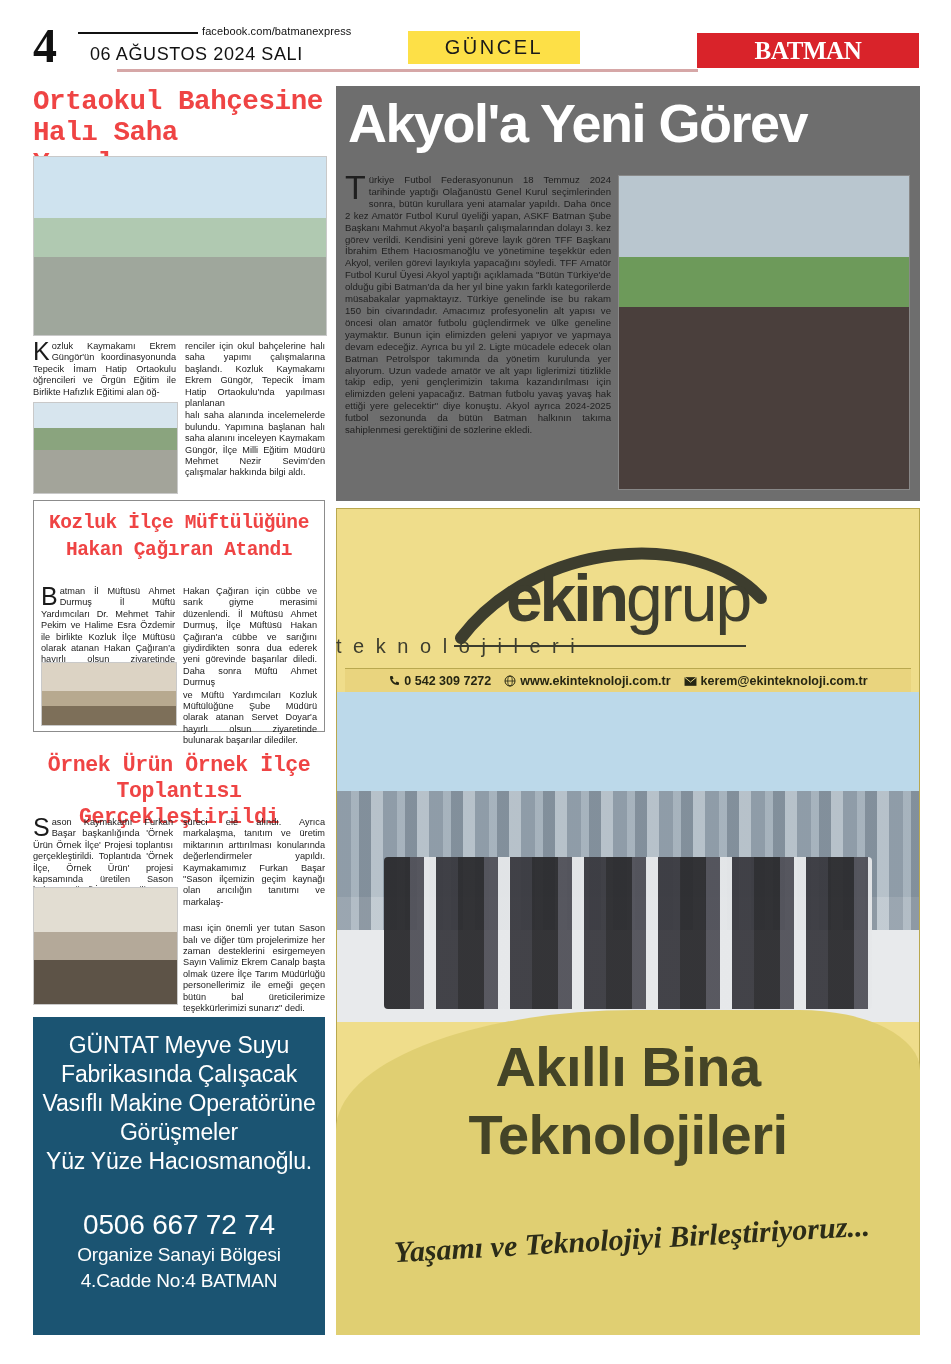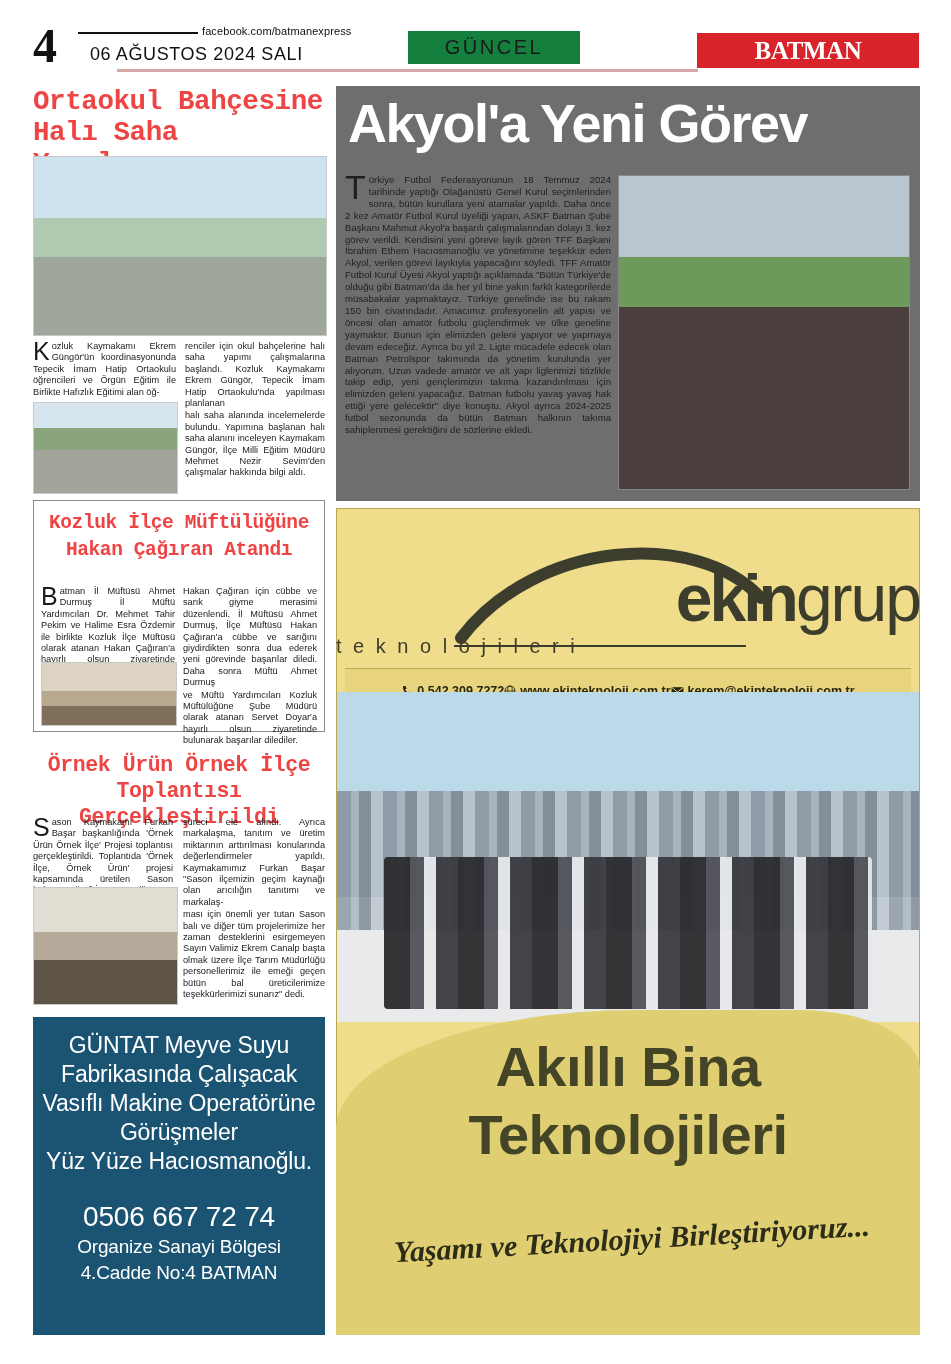--- a/index.html
+++ b/index.html
@@ -5,21 +5,21 @@
   html,body{margin:0;padding:0;background:#ffffff;}
   body{width:951px;height:1364px;font-family:"Liberation Sans",sans-serif;color:#111;overflow:hidden;position:relative;}
   .page{position:relative;width:951px;height:1364px;background:#fff;}
 
   
   .masthead{position:absolute;left:0;top:0;width:951px;height:78px;}
   .pagenum{position:absolute;left:33px;top:22px;font-family:"Liberation Serif",serif;font-weight:700;font-size:48px;line-height:48px;color:#111;}
   .fb-rule{position:absolute;left:78px;top:32px;width:120px;height:2px;background:#111;}
   .fb-text{position:absolute;left:202px;top:25px;font-size:11px;letter-spacing:.1px;color:#111;font-family:"Liberation Sans",sans-serif;}
   .date-text{position:absolute;left:90px;top:44px;font-size:18px;letter-spacing:.6px;color:#111;font-family:"Liberation Sans",sans-serif;}
-  .section-tab{position:absolute;left:408px;top:31px;width:172px;height:33px;background:#15803d;}
+  .section-tab{position:absolute;left:408px;top:31px;width:172px;height:33px;background:#fde047;}
   .section-tab span{display:block;text-align:center;line-height:33px;font-size:20px;letter-spacing:2.5px;color:#1a1a1a;}
   .logo{position:absolute;left:697px;top:33px;width:222px;height:35px;background:#d9232a;}
   .logo span{display:block;text-align:center;line-height:35px;color:#fff;font-family:"Liberation Serif",serif;font-weight:700;font-size:25px;letter-spacing:-.4px;font-stretch:condensed;}
   .head-rule{position:absolute;left:117px;top:69px;width:545px;height:3px;background:#d6a7a7;}
   .head-rule2{position:absolute;left:662px;top:69px;width:36px;height:3px;background:#d6a7a7;}
 
   
   .box{position:absolute;box-sizing:border-box;}
   .hl{font-family:Liberation Mono, monospace;font-weight:700;color:#ef4444;letter-spacing:-.4px;}
   .body-col{font-size:9.2px;line-height:11.4px;text-align:justify;color:#1b1b1b;font-family:"Liberation Sans",sans-serif;}
@@ -38,35 +38,35 @@
   .s2-photo{position:absolute;left:41px;top:662px;width:134px;height:62px;border:1px solid #c9c9c9;overflow:hidden;}
 
   
   .s3{left:33px;top:752px;width:292px;}
   .s3 .t{font-size:21.5px;line-height:26px;text-align:center;}
   .s3-photo{position:absolute;left:33px;top:887px;width:143px;height:116px;border:1px solid #c9c9c9;overflow:hidden;}
 
   
   .jobad{left:33px;top:1017px;width:292px;height:318px;background:#1b5472;color:#fff;text-align:center;}
   .jobad .l1{font-size:23px;line-height:29px;padding-top:14px;font-weight:400;letter-spacing:-.2px;}
-  .jobad .phone{font-size:28px;line-height:34px;margin-top:24px;letter-spacing:-.2px;}
+  .jobad .phone{font-size:28px;line-height:34px;margin-top:32px;letter-spacing:-.2px;}
   .jobad .addr{font-size:19px;line-height:26px;letter-spacing:-.2px;}
 
   
   .mainbox{left:336px;top:86px;width:584px;height:415px;background:#6e6e6e;}
   .main-hl{position:absolute;left:348px;top:92px;width:560px;height:62px;color:#fff;font-weight:700;font-size:54px;line-height:62px;letter-spacing:-1.5px;font-family:"Liberation Sans",sans-serif;}
   .main-text{position:absolute;left:345px;top:174px;width:266px;height:320px;font-size:9.6px;line-height:11.9px;text-align:justify;color:#1f1f1f;}
   .main-text::first-letter{float:left;font-size:34px;line-height:27px;padding-right:3px;font-weight:400;}
   .main-photo{position:absolute;left:618px;top:175px;width:290px;height:313px;border:1px solid #888;overflow:hidden;}
 
   
   .ekinad{left:336px;top:508px;width:584px;height:827px;background:#efdd8b;border:1px solid #b9a84f;overflow:hidden;}
   .ekin-logo{position:absolute;left:336px;top:520px;width:584px;height:140px;}
   .ekin-contact{position:absolute;left:345px;top:668px;width:566px;height:24px;border-top:1px solid #b9a84f;border-bottom:1px solid #b9a84f;background:#e9d47e;}
-  .contact-row{display:flex;align-items:center;justify-content:center;height:24px;font-size:12.5px;font-weight:700;color:#262612;margin-top:10px;}
+  .contact-row{display:flex;align-items:center;justify-content:center;gap:13px;height:24px;font-size:12.5px;font-weight:700;color:#262612;}
   .contact-item{display:flex;align-items:center;gap:4px;white-space:nowrap;}
   .ekin-photo{position:absolute;left:337px;top:692px;width:582px;height:330px;overflow:hidden;}
   .ekin-curve{position:absolute;left:336px;top:1010px;width:584px;height:325px;background:#e0cf72;border-radius:300px 120px 0 0 / 120px 60px 0 0;}
   .ekin-t1{position:absolute;left:336px;top:1033px;width:584px;text-align:center;font-size:56px;line-height:68px;font-weight:700;color:#444427;letter-spacing:-.5px;}
   .ekin-slogan{position:absolute;left:352px;top:1222px;width:560px;text-align:center;font-family:"Liberation Serif",serif;font-style:italic;font-weight:700;font-size:30px;color:#2c2c18;transform:rotate(-3.2deg);}
 
   
   .ph-school{width:100%;height:100%;background:
     linear-gradient(#cfe3ef 0 34%,#b0c9b1 34% 56%,#9fa79c 56% 100%);}
   .ph-school2{width:100%;height:100%;background:
@@ -144,21 +144,21 @@
 
   <div class="box s3">
     <div class="hl t">Örnek Ürün Örnek İlçe</div>
     <div class="hl t">Toplantısı Gerçekleştirildi</div>
   </div>
   <div class="box" style="left:33px;top:817px;width:140px;">
     <div class="body-col dropcap">Sason Kaymakamı Furkan Başar başkanlığında 'Örnek Ürün Örnek İlçe' Projesi toplantısı gerçekleştirildi. Toplantıda 'Örnek İlçe, Örnek Ürün' projesi kapsamında üretilen Sason balının Coğrafi İşaret Tescili</div>
   </div>
   <div class="box" style="left:183px;top:817px;width:142px;">
     <div class="body-col">süreci ele alındı. Ayrıca markalaşma, tanıtım ve üretim miktarının arttırılması konularında değerlendirmeler yapıldı. Kaymakamımız Furkan Başar "Sason ilçemizin geçim kaynağı olan arıcılığın tanıtımı ve markalaş-</div>
-    <div class="body-col" style="margin-top:1px;">ması için önemli yer tutan Sason balı ve diğer tüm projelerimize her zaman desteklerini esirgemeyen Sayın Valimiz Ekrem Canalp başta olmak üzere İlçe Tarım Müdürlüğü personellerimiz ile emeği geçen bütün bal üreticilerimize teşekkürlerimizi sunarız" dedi.</div>
+    <div class="body-col" style="margin-top:15px;">ması için önemli yer tutan Sason balı ve diğer tüm projelerimize her zaman desteklerini esirgemeyen Sayın Valimiz Ekrem Canalp başta olmak üzere İlçe Tarım Müdürlüğü personellerimiz ile emeği geçen bütün bal üreticilerimize teşekkürlerimizi sunarız" dedi.</div>
   </div>
   <div class="s3-photo">
     <div class="ph-meeting"></div>
   </div>
 
   <div class="box jobad">
     <div class="l1">GÜNTAT Meyve Suyu</div>
     <div class="l1" style="padding-top:0">Fabrikasında Çalışacak</div>
     <div class="l1" style="padding-top:0">Vasıflı Makine Operatörüne</div>
     <div class="l1" style="padding-top:0">Görüşmeler</div>
@@ -175,21 +175,21 @@
     <div class="ph-portrait"></div>
   </div>
 
   <div class="box ekinad"></div>
 
   <div class="ekin-logo">
     <svg viewBox="0 0 584 140" width="584" height="140">
       <path d="M125 118 C 200 20, 360 8, 425 78" fill="none" stroke="#3d3d2e" stroke-width="12" stroke-linecap="round"></path>
       <line x1="118" y1="126" x2="410" y2="126" stroke="#3d3d2e" stroke-width="2"></line>
     </svg>
-    <div style="position:absolute;left:0;top:40px;width:584px;text-align:right;">
+    <div style="position:absolute;left:0;top:40px;width:584px;text-align:center;">
       <span style="font-size:66px;font-weight:700;color:#3d3d2e;letter-spacing:-3px;font-family:'Liberation Sans',sans-serif;">ekin</span><span style="font-size:66px;font-weight:400;color:#3d3d2e;letter-spacing:-2px;font-family:'Liberation Sans',sans-serif;">grup</span>
     </div>
     <div style="position:absolute;left:0;top:115px;width:656px;font-size:20px;letter-spacing:3px;color:#3d3d2e;">t e k n o l o j i l e r i</div>
   </div>
 
   <div class="ekin-contact">
     <div class="contact-row">
       <span class="contact-item">
         <svg class="ic" width="12" height="12" viewBox="0 0 24 24">
           <path d="M6 2c-1 0-2 1-2 2 0 9 7 16 16 16 1 0 2-1 2-2v-3l-5-2-2 3c-3-2-5-4-7-7l3-2-2-5z" fill="#262612"></path>

